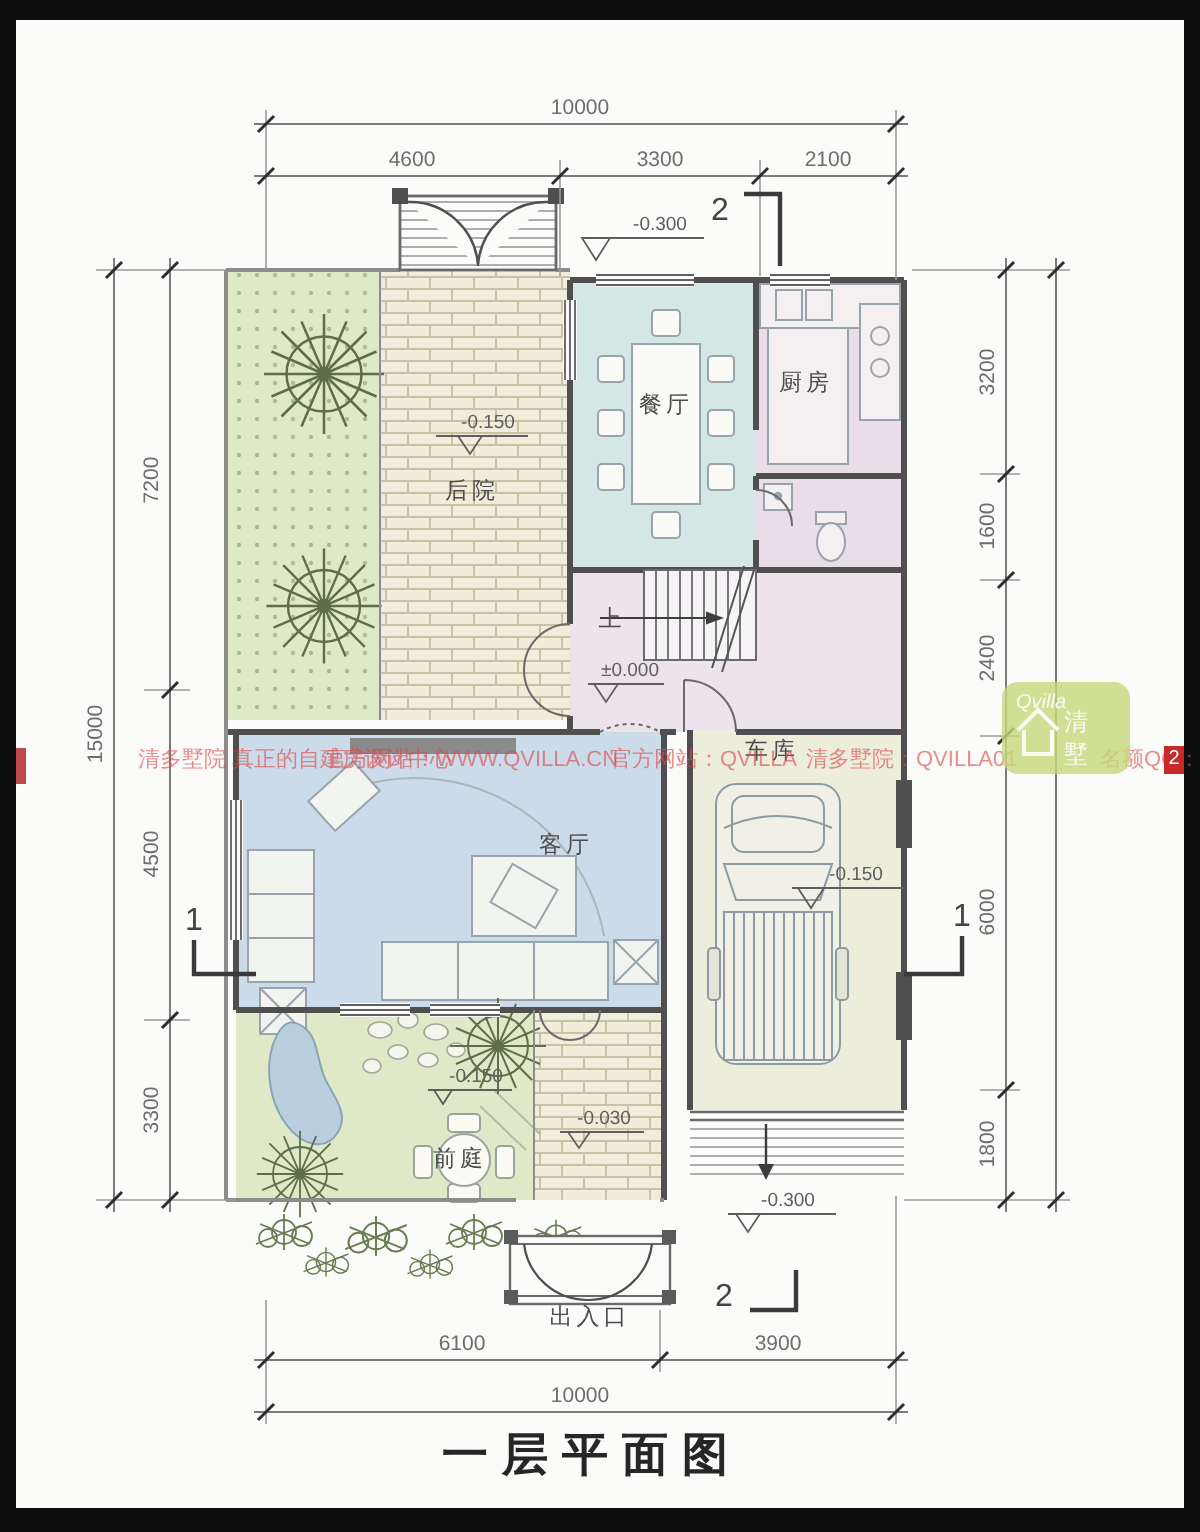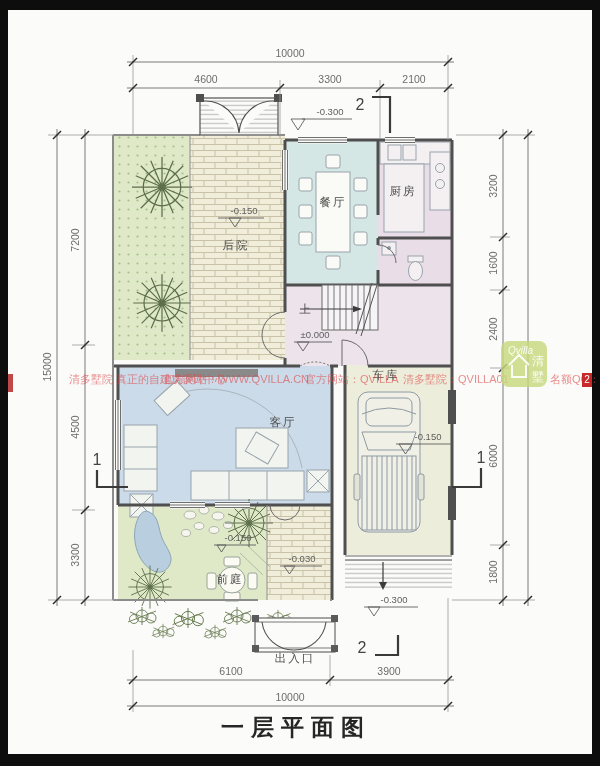--- a/index.html
+++ b/index.html
@@ -10,21 +10,21 @@
   svg text{font-family:"Liberation Sans","DejaVu Sans",sans-serif;}
   .dim{font-size:10.5px;fill:#6d6d6d;}
   .room{font-size:11.5px;fill:#4c4c4c;letter-spacing:2px;}
   .lvl{font-size:9.5px;fill:#5e5e5e;}
   .sec{font-size:16px;fill:#444;}
   .title{font-size:23px;font-weight:bold;fill:#262626;letter-spacing:7px;}
   .wm-row span{position:absolute;font-size:11px;color:rgba(219,72,72,0.62);white-space:nowrap;}
   .wm-qq-box{position:absolute;left:582px;top:373px;width:10px;height:14px;background:#c82a2a;
              color:#fff;font-size:10px;line-height:14px;text-align:center;}
   .wm-sliver{position:absolute;left:8px;top:374px;width:5px;height:18px;background:rgba(180,40,40,0.85);}
-  .logo{position:absolute;left:501px;top:341px;width:46px;height:46px;border-radius:8px;
+  .logo{position:absolute;left:501px;top:341px;width:64px;height:46px;border-radius:8px;
         background:rgba(198,216,124,0.82);}
 </style>
 </head>
 <body>
 
 <div class="frame">
   <div class="page"></div>
 
   <svg width="600" height="766" viewBox="0 0 600 766">
     <defs>

